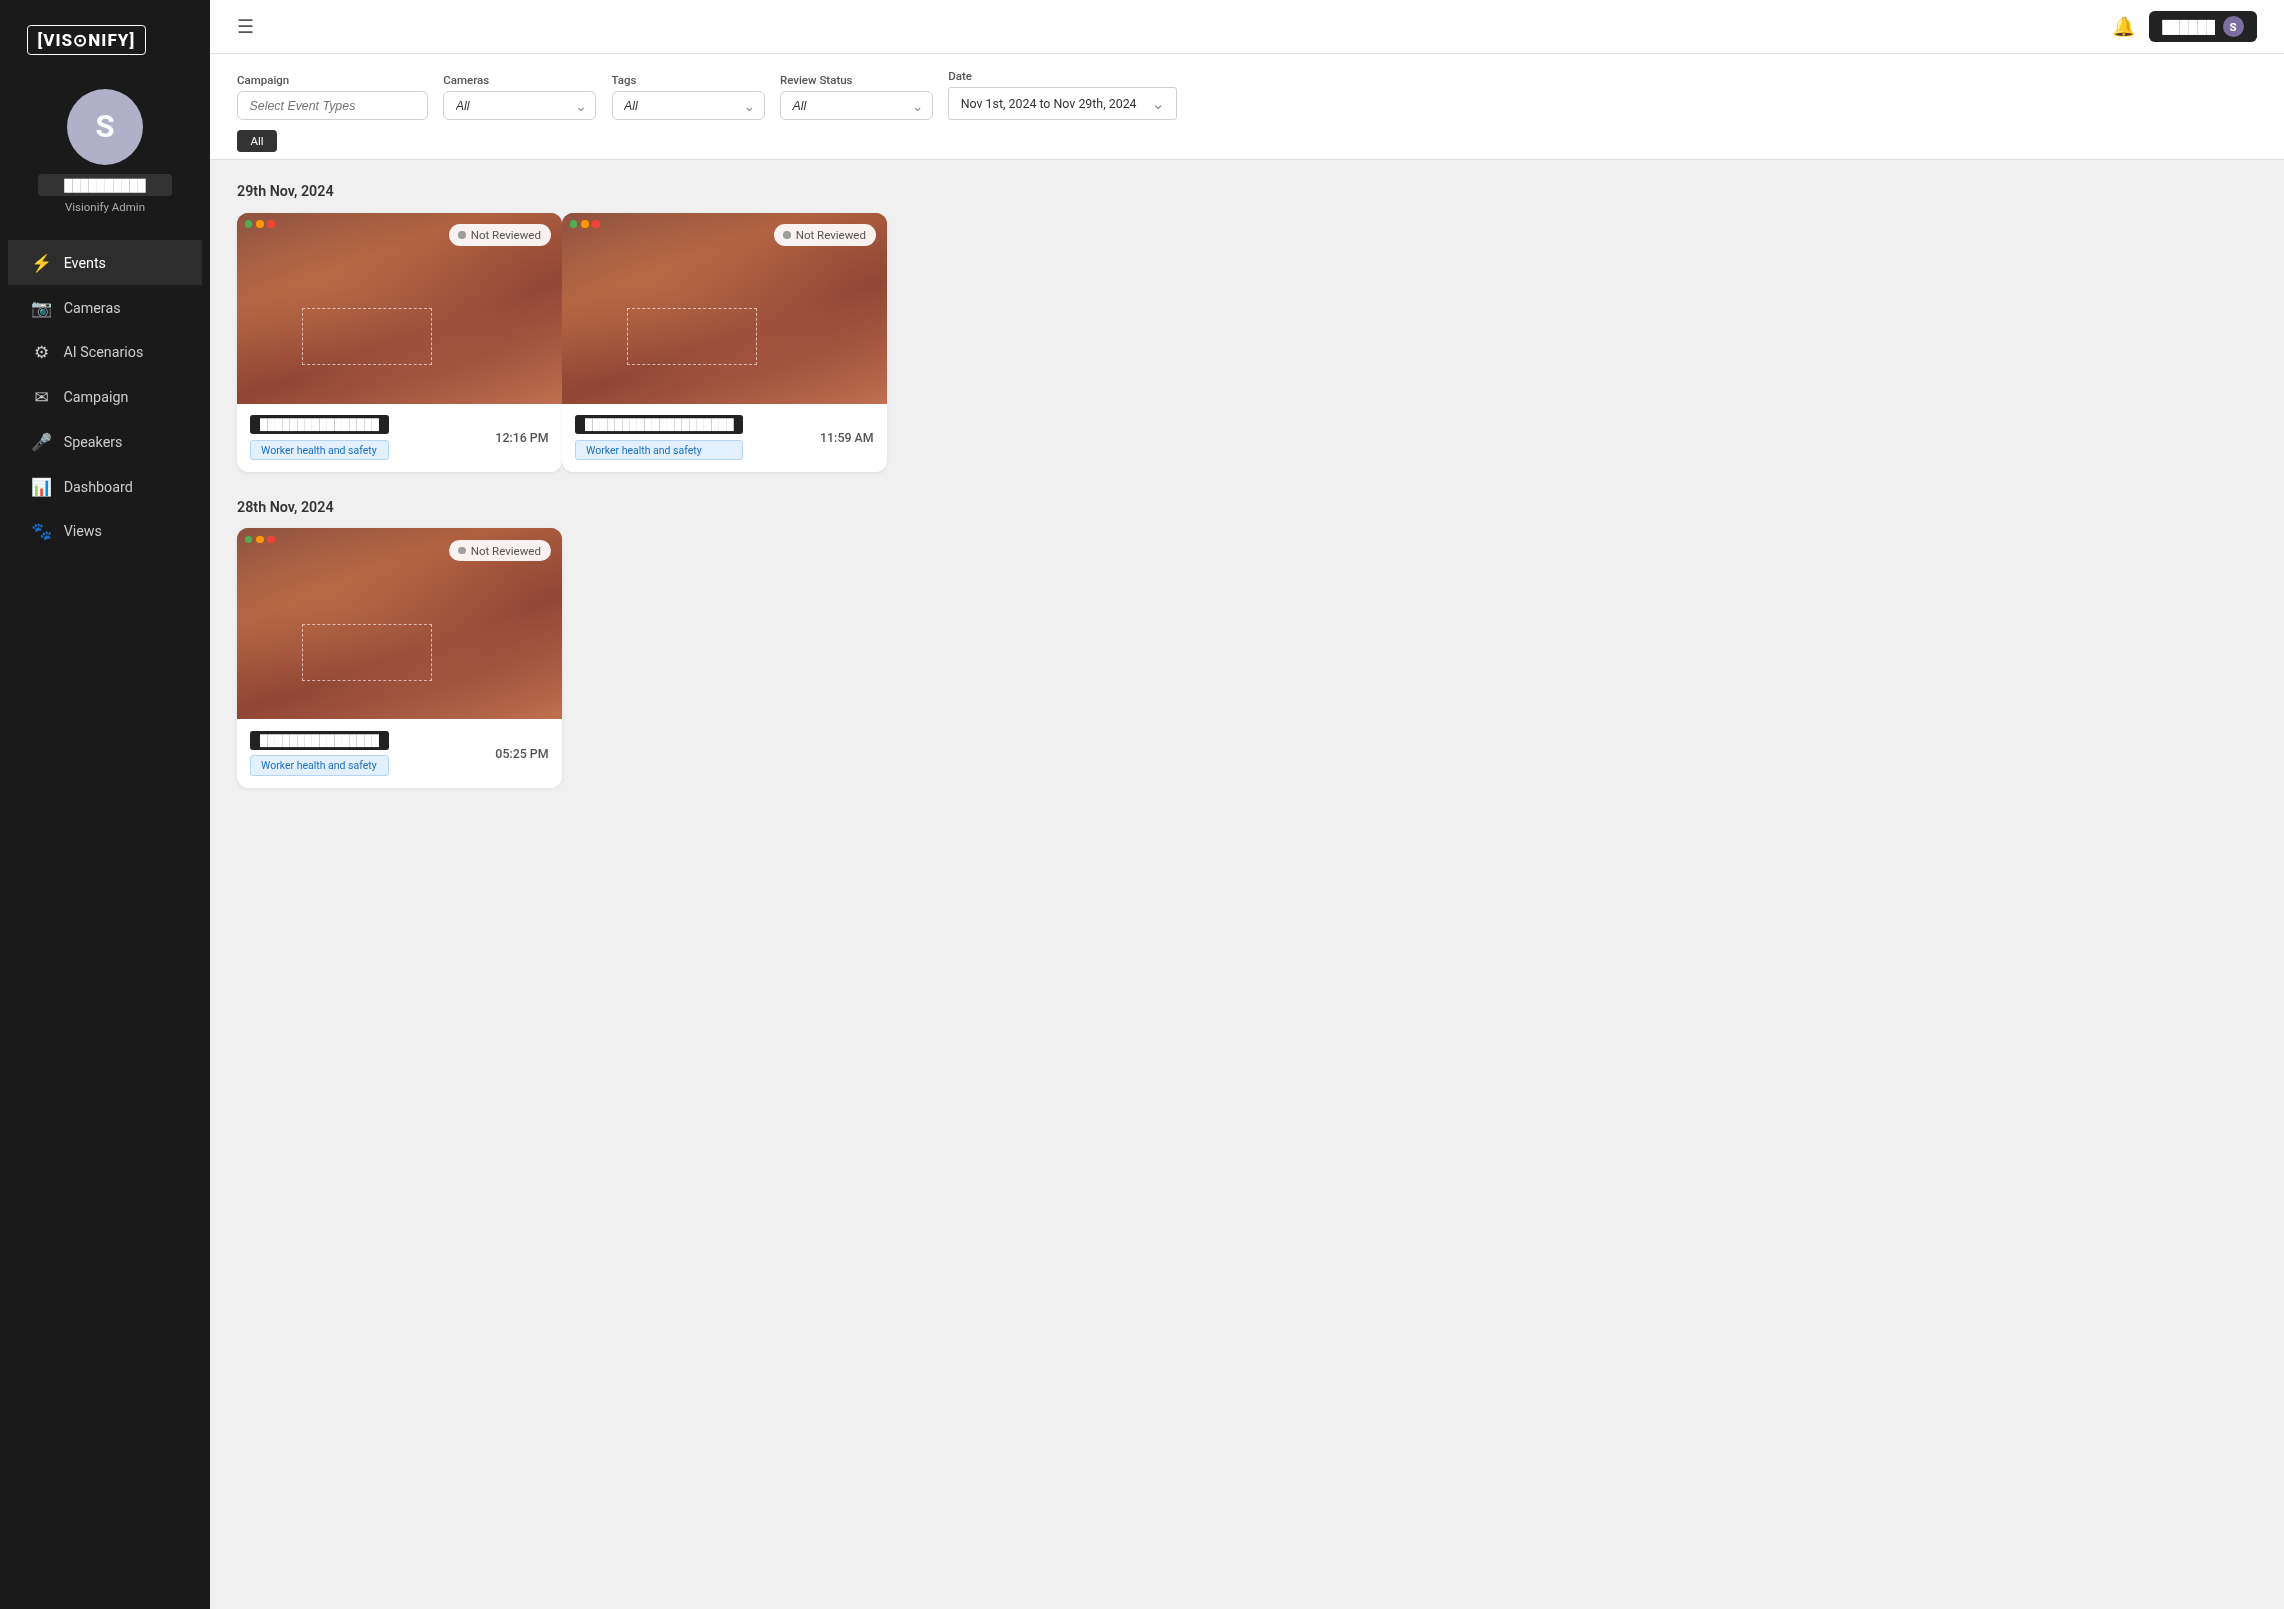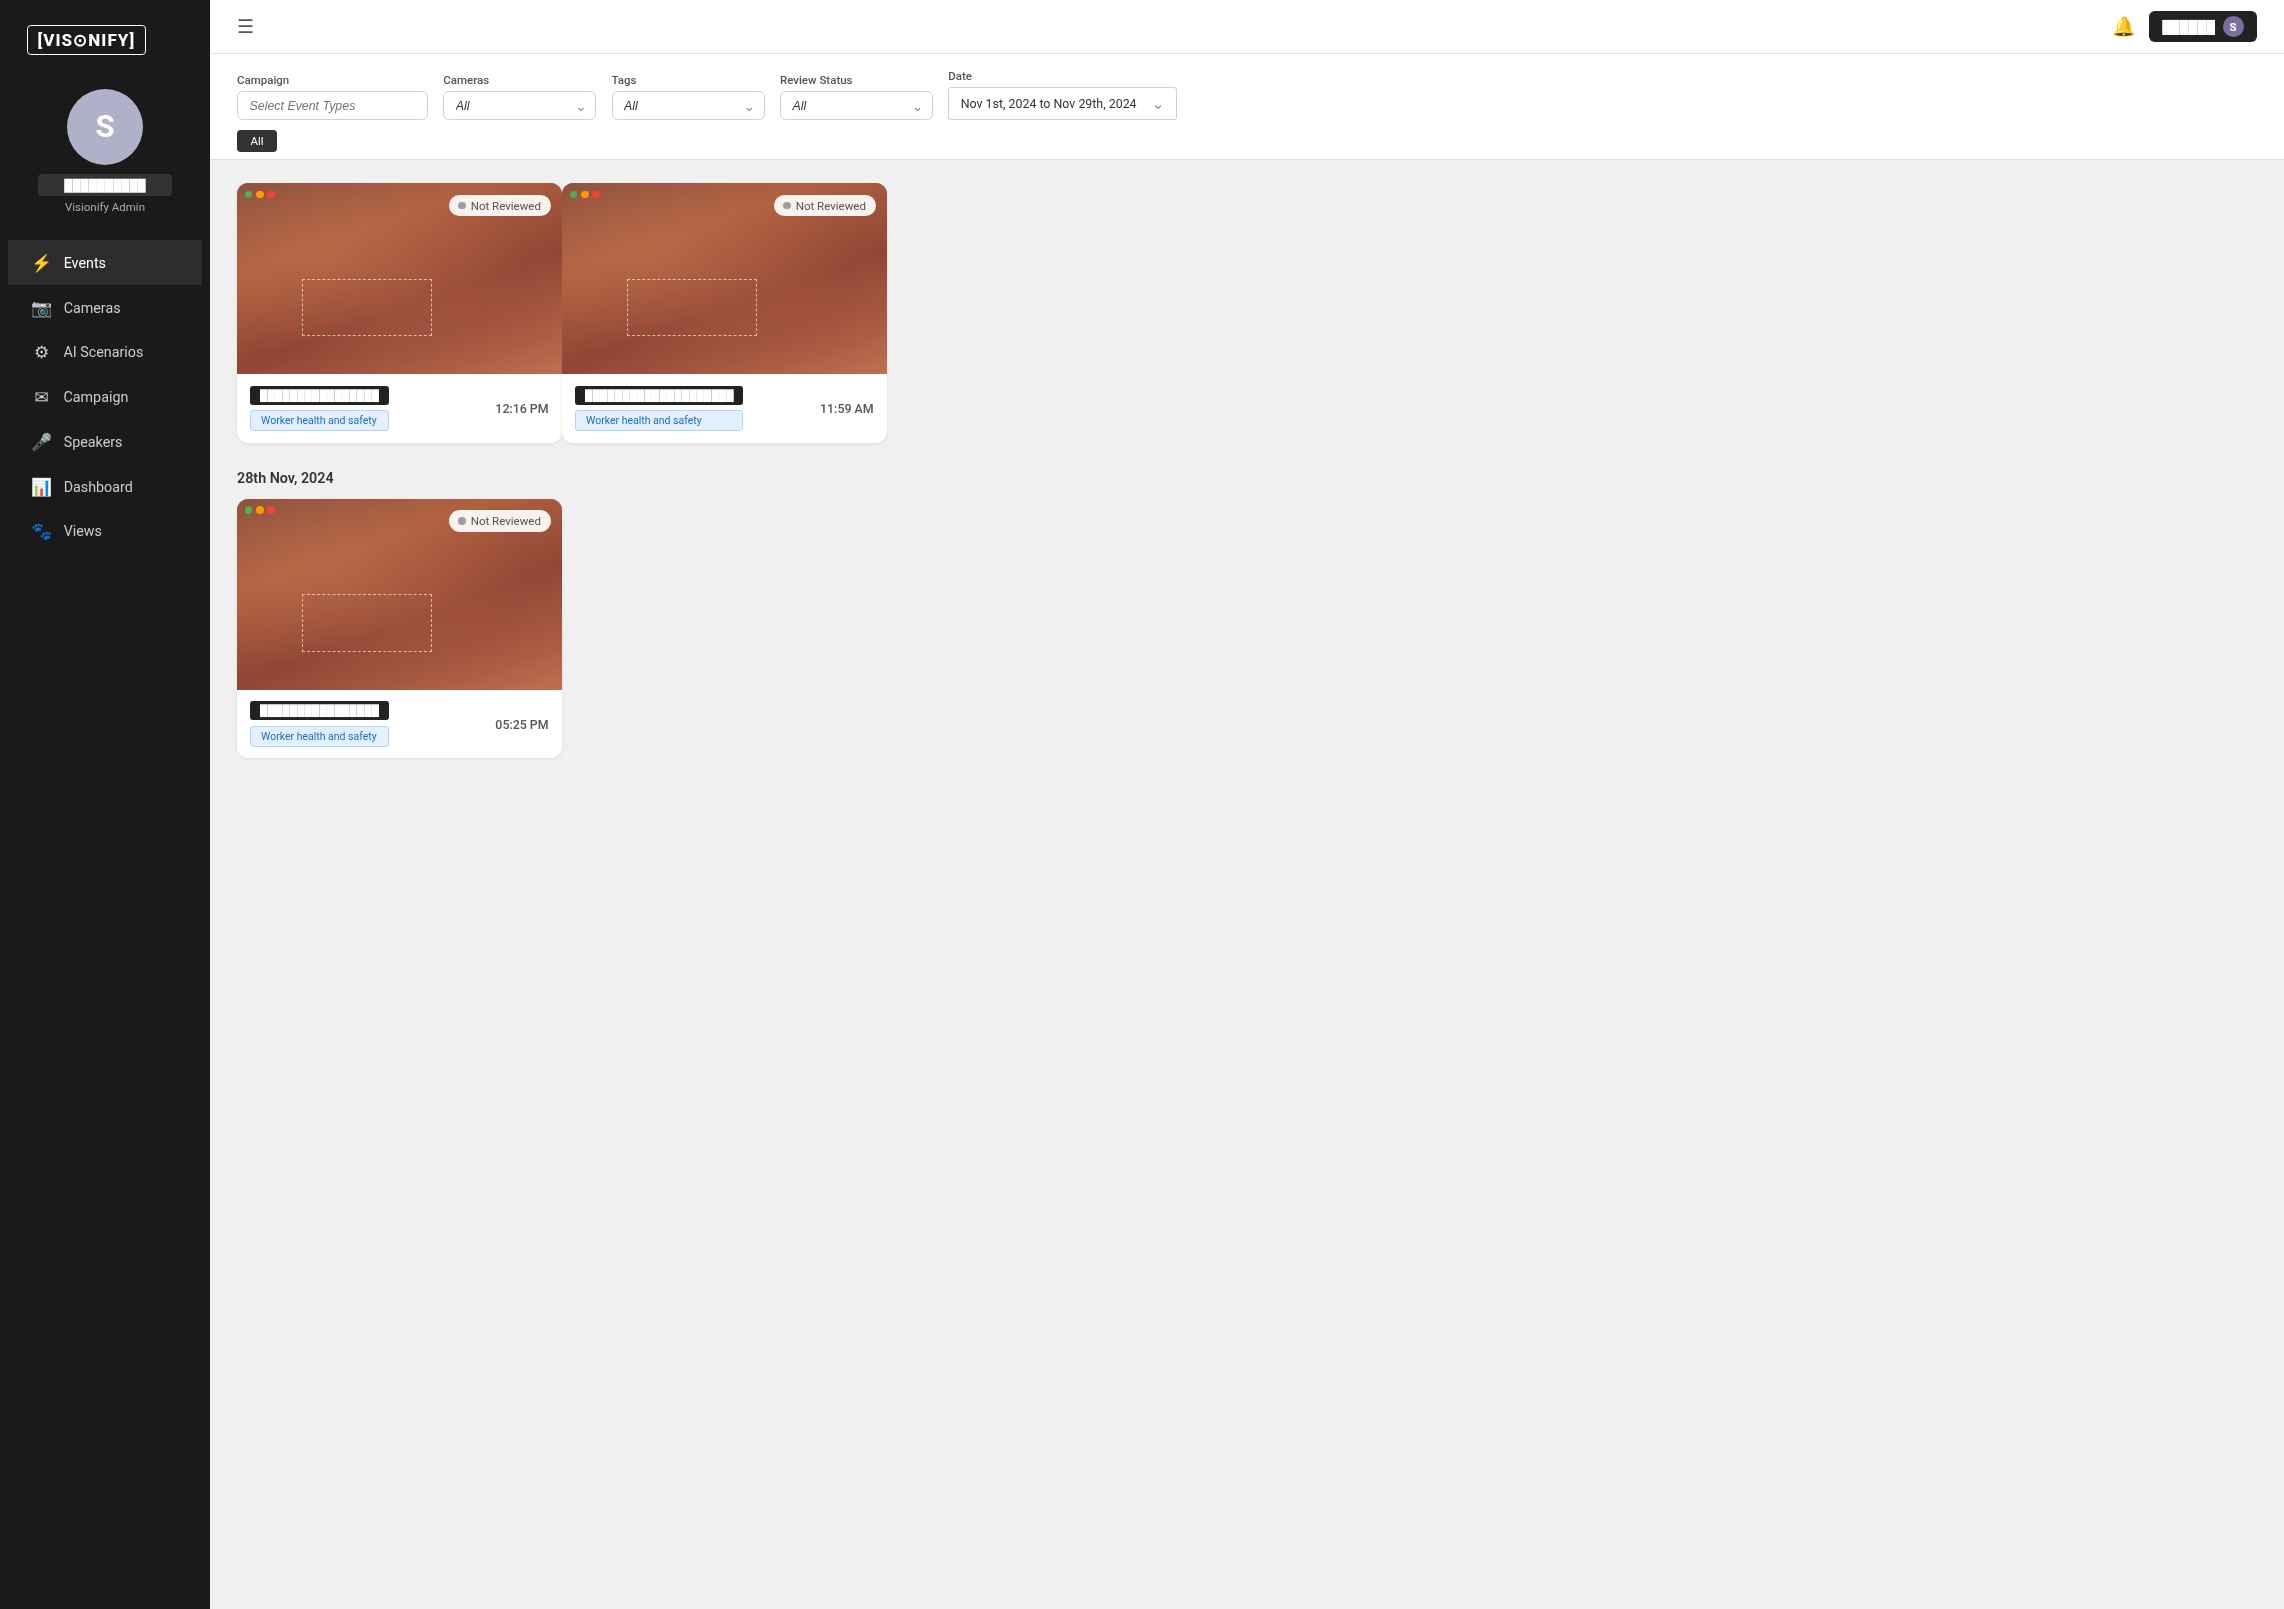--- a/index.html
+++ b/index.html
@@ -437,20 +437,21 @@
       </div>
     </div>
     <div class="filter-tags-row">
       <span class="filter-tag-all">All</span>
     </div>
   </div>
 
   <div class="content" id="content-area">
 
   <div class="date-section">
+        <div class="date-heading">29th Nov, 2024</div>
         <div class="cards-row">
           <div class="event-card">
       <div class="card-image-wrap">
         <div class="cam-overlay">
           <div class="cam-bg"></div>
           <div class="cam-dots">
             <div class="cam-dot dot-green"></div>
             <div class="cam-dot dot-orange"></div>
             <div class="cam-dot dot-red"></div>
           </div>

